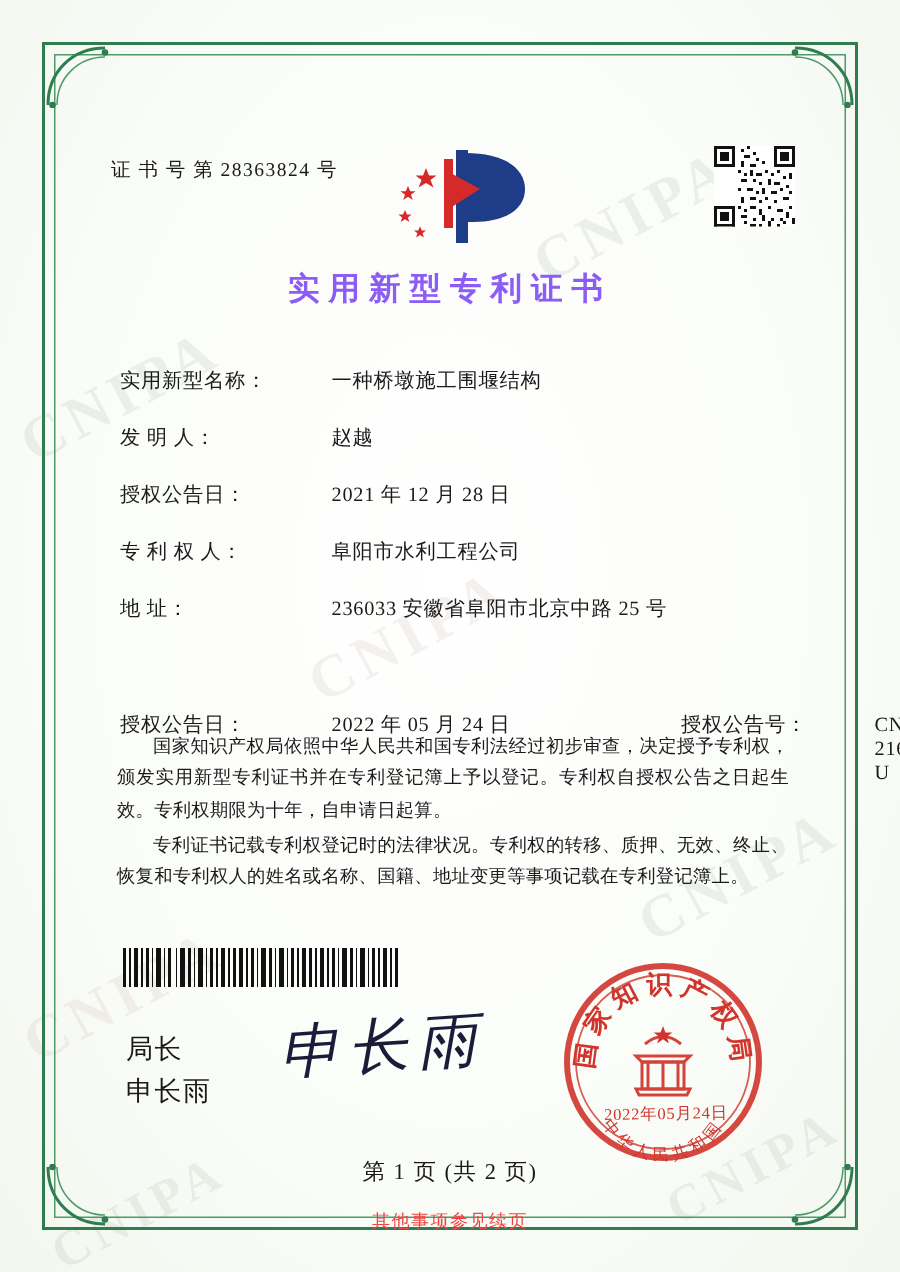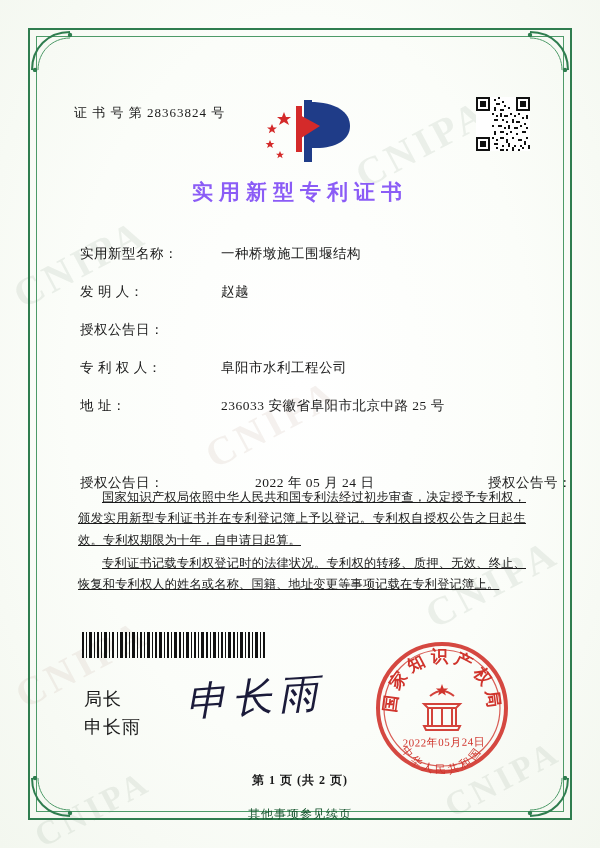--- a/index.html
+++ b/index.html
@@ -132,21 +132,20 @@
     flex: 0 0 104px;
     letter-spacing: 0.5px;
     white-space: nowrap;
   }
   .field .val {
     flex: 1 1 auto;
     letter-spacing: 0.5px;
   }
   .field.pair .val {
     flex: 0 0 196px;
-    margin-left: 34px;
   }
   .field .lbl2 {
     width: 92px;
     flex: 0 0 92px;
     letter-spacing: 0.5px;
     white-space: nowrap;
   }
   .field .val2 {
     flex: 1 1 auto;
     letter-spacing: 0.5px;
@@ -155,21 +154,20 @@
 
   
   .paras {
     position: absolute;
     left: 78px; top: 487px;
     width: 448px;
     font-size: 12.2px;
     line-height: 1.75;
     text-align: justify;
     letter-spacing: 0.2px;
-    text-decoration: underline;
   }
   .paras p {
     margin: 0 0 2px 0;
     text-indent: 24px;
   }
 
   
   .barcode {
     position: absolute;
     left: 82px; top: 632px;
@@ -211,31 +209,30 @@
     color: #d0342c;
     letter-spacing: 0.5px;
     transform: rotate(-1deg);
   }
 
   
   .page-no {
     position: absolute;
     left: 0; right: 0; top: 772px;
     text-align: center;
-    font-size: 12px;
+    font-size: 15px;
     letter-spacing: 1px;
-    font-weight: bold;
   }
   .tail-note {
     position: absolute;
     left: 0; right: 0; top: 806px;
     text-align: center;
     font-size: 12px;
     letter-spacing: 1px;
-    color: #14532d;
+    color: #ef4444;
   }
 </style>
 </head>
 <body>
 
 <div class="page">
   <div class="paper-tint"></div>
 
   <div class="wm w1">CNIPA</div>
   <div class="wm w2">CNIPA</div>
@@ -384,20 +381,21 @@
     <div class="field">
       <span class="lbl">实用新型名称：</span>
       <span class="val">一种桥墩施工围堰结构</span>
     </div>
     <div class="field">
       <span class="lbl">发 明 人：</span>
       <span class="val">赵越</span>
     </div>
     <div class="field">
       <span class="lbl">授权公告日：</span>
+      <span class="val">2021 年 12 月 28 日</span>
     </div>
     <div class="field">
       <span class="lbl">专 利 权 人：</span>
       <span class="val">阜阳市水利工程公司</span>
     </div>
     <div class="field">
       <span class="lbl">地      址：</span>
       <span class="val">236033 安徽省阜阳市北京中路 25 号</span>
     </div>
     <div class="field pair">

